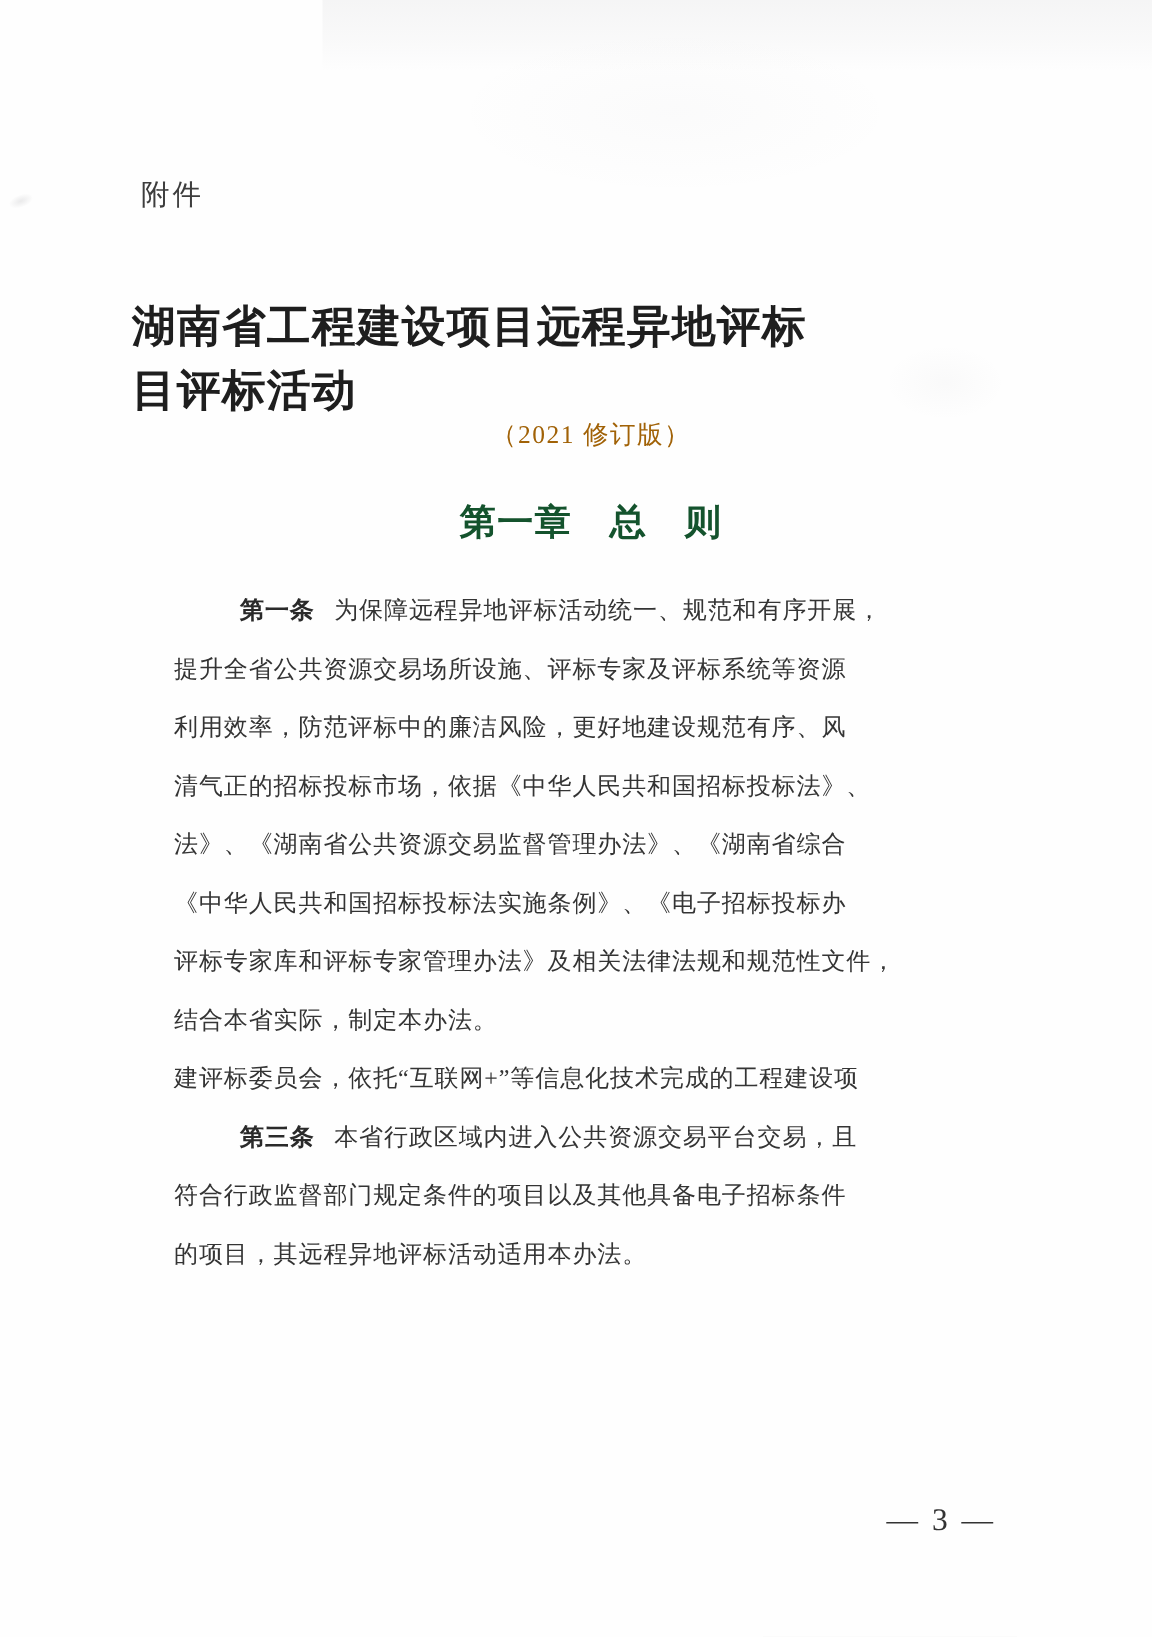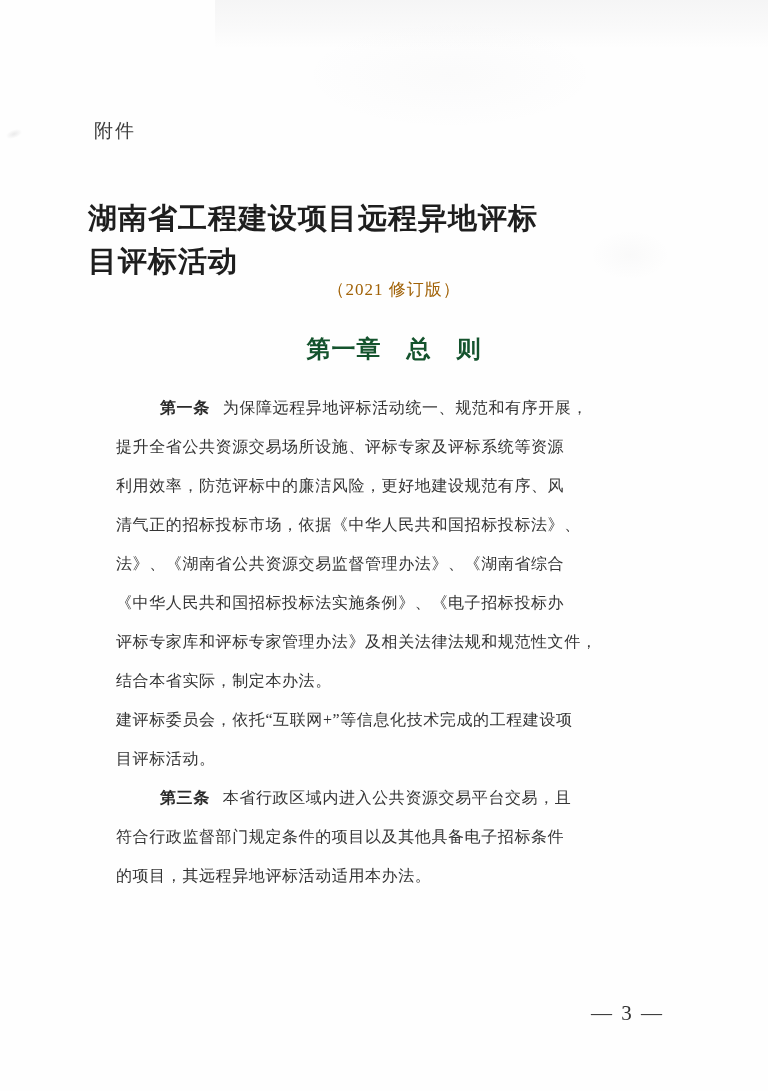--- a/index.html
+++ b/index.html
@@ -103,21 +103,20 @@
         <div class="line">提升全省公共资源交易场所设施、评标专家及评标系统等资源</div>
         <div class="line">利用效率，防范评标中的廉洁风险，更好地建设规范有序、风</div>
         <div class="line">清气正的招标投标市场，依据《中华人民共和国招标投标法》、</div>
         <div class="line">法》、《湖南省公共资源交易监督管理办法》、《湖南省综合</div>
         <div class="line">《中华人民共和国招标投标法实施条例》、《电子招标投标办</div>
         <div class="line">评标专家库和评标专家管理办法》及相关法律法规和规范性文件，</div>
         <div class="line">结合本省实际，制定本办法。</div>
       </div>
       <div class="article">
         <div class="line">建评标委员会，依托“互联网+”等信息化技术完成的工程建设项</div>
-        <div class="line">目评标活动。</div>
       </div>
       <div class="article">
         <div class="line first"><span class="art-num">第三条</span><span>本省行政区域内进入公共资源交易平台交易，且</span></div>
         <div class="line">符合行政监督部门规定条件的项目以及其他具备电子招标条件</div>
         <div class="line">的项目，其远程异地评标活动适用本办法。</div>
       </div>
     </div>
 
   <div class="page-number">— 3 —</div>
 

